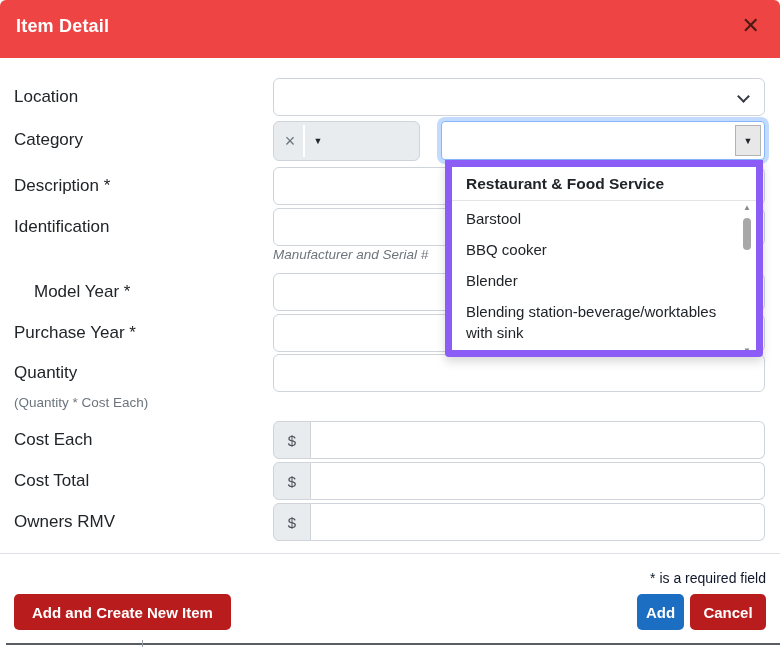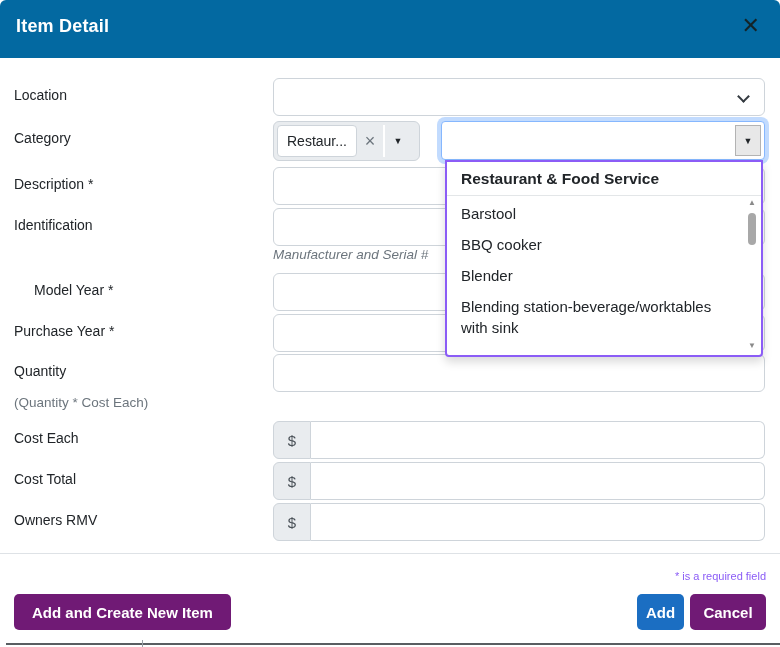--- a/index.html
+++ b/index.html
@@ -5,31 +5,31 @@
   * { box-sizing: border-box; }
   html,body { margin:0; padding:0; }
   body {
     width:780px; height:647px; position:relative; overflow:hidden;
     background:#ffffff; color:#212529;
     font-family:"Liberation Sans", sans-serif; font-size:15px;
   }
   
   .modal-header{
     position:absolute; top:0; left:0; width:780px; height:58px;
-    background:#0369a1; border-radius:6px 6px 0 0;
+    background:#ef4444; border-radius:6px 6px 0 0;
     display:flex; align-items:center; justify-content:space-between;
     padding:0 20px 6px 16px;
   }
   .modal-title{ color:#ffffff; font-size:18px; font-weight:bold; letter-spacing:.2px; }
   .close-btn{
     color:rgba(25,16,4,.78); font-size:22px; line-height:1; cursor:pointer;
     font-weight:400;
   }
   
-  .row-label{ position:absolute; left:14px; font-size:14px; color:#212529; }
+  .row-label{ position:absolute; left:14px; font-size:17px; color:#212529; }
   .helper{ position:absolute; font-size:13.5px; color:#6c757d; }
   .helper.italic{ font-style:italic; }
   .text-input{
     position:absolute; left:273px; width:492px; height:38px;
     border:1px solid #ced4da; border-radius:6px; background:#fff;
     font-family:inherit; font-size:15px; padding:0 10px; color:#212529; outline:none;
   }
   
   .select-box{
     position:absolute; left:273px; top:78px; width:492px; height:38px;
@@ -79,48 +79,48 @@
     border-radius:6px 0 0 6px; display:flex; align-items:center; justify-content:center;
     color:#495057; font-size:15px;
   }
   .ig-input{
     flex:1; border:1px solid #ced4da; border-left:none; border-radius:0 6px 6px 0;
     font-family:inherit; font-size:15px; padding:0 10px; outline:none; min-width:0;
   }
   
   .dropdown-panel{
     position:absolute; left:445px; top:160px; width:318px; height:197px;
-    background:#fff; border:2px solid #8b5cf6; border-radius:0 0 4px 4px;
+    background:#fff; border:7px solid #8b5cf6; border-radius:0 0 4px 4px;
     box-shadow:0 5px 10px rgba(0,0,0,.15); z-index:20; overflow:hidden;
   }
   .dd-group-header{
     padding:8px 14px 7px; font-weight:bold; font-size:15.5px; color:#212529;
     border-bottom:1px solid #e3e6e8;
   }
   .dd-list{ position:relative; height:159px; overflow:hidden; }
   .dd-items{ padding-top:2px; }
   .dd-item{
     padding:5px 30px 5px 14px; font-size:15px; line-height:21px; color:#212529; cursor:pointer;
   }
   .dd-scrollbar{
     position:absolute; right:2px; top:2px; bottom:2px; width:14px;
     display:flex; flex-direction:column; align-items:center;
   }
   .scroll-arrow{ font-size:8px; color:#8a8a8a; line-height:10px; height:12px; cursor:pointer; }
   .scroll-thumb{ width:8px; height:32px; background:#a8a8a8; border-radius:4px; margin-top:3px; cursor:pointer; }
   .scroll-spacer{ flex:1; }
   
   .footer-divider{ position:absolute; left:0; right:0; top:553px; height:1px; background:#dee2e6; }
-  .required-note{ position:absolute; right:14px; top:570px; font-size:11px; color:#8b5cf6; }
+  .required-note{ position:absolute; right:14px; top:570px; font-size:14px; color:#0f172a; }
   .btn{
     position:absolute; top:594px; height:36px; border:none; border-radius:5px;
     color:#fff; font-family:inherit; font-size:15px; font-weight:600; cursor:pointer;
     display:flex; align-items:center; justify-content:center;
   }
-  .btn-gray{ background:#701a75; }
+  .btn-gray{ background:#b91c1c; }
   .btn-blue{ background:#1b6ec2; }
   #btn-add-create{ left:14px; padding:0 18px; }
   #btn-add{ left:637px; width:47px; }
   #btn-cancel{ left:690px; width:76px; }
   
   .page-edge-line{ position:absolute; left:6px; right:0; top:643px; height:2px; background:#595d61; }
   .page-edge-notch{ position:absolute; left:142px; top:640px; width:1px; height:7px; background:#9aa0a6; }
 </style>
 </head>
 <body>
@@ -130,21 +130,20 @@
   <span class="close-btn">✕</span>
 </div>
 
 <span class="row-label" style="top:87px;">Location</span>
 <div class="select-box">
   <span class="chevron"></span>
 </div>
 
 <span class="row-label" style="top:130px;">Category</span>
 <div class="multiselect">
-  <span class="chip">Restaur...</span>
   <span class="chip-remove">×</span>
   <span class="chip-caret">▼</span>
 </div>
 <div class="combobox">
   <span class="combo-btn">▼</span>
 </div>
 
 <span class="row-label" style="top:176px;">Description *</span>
 <input class="text-input" style="top: 167px;">
 

